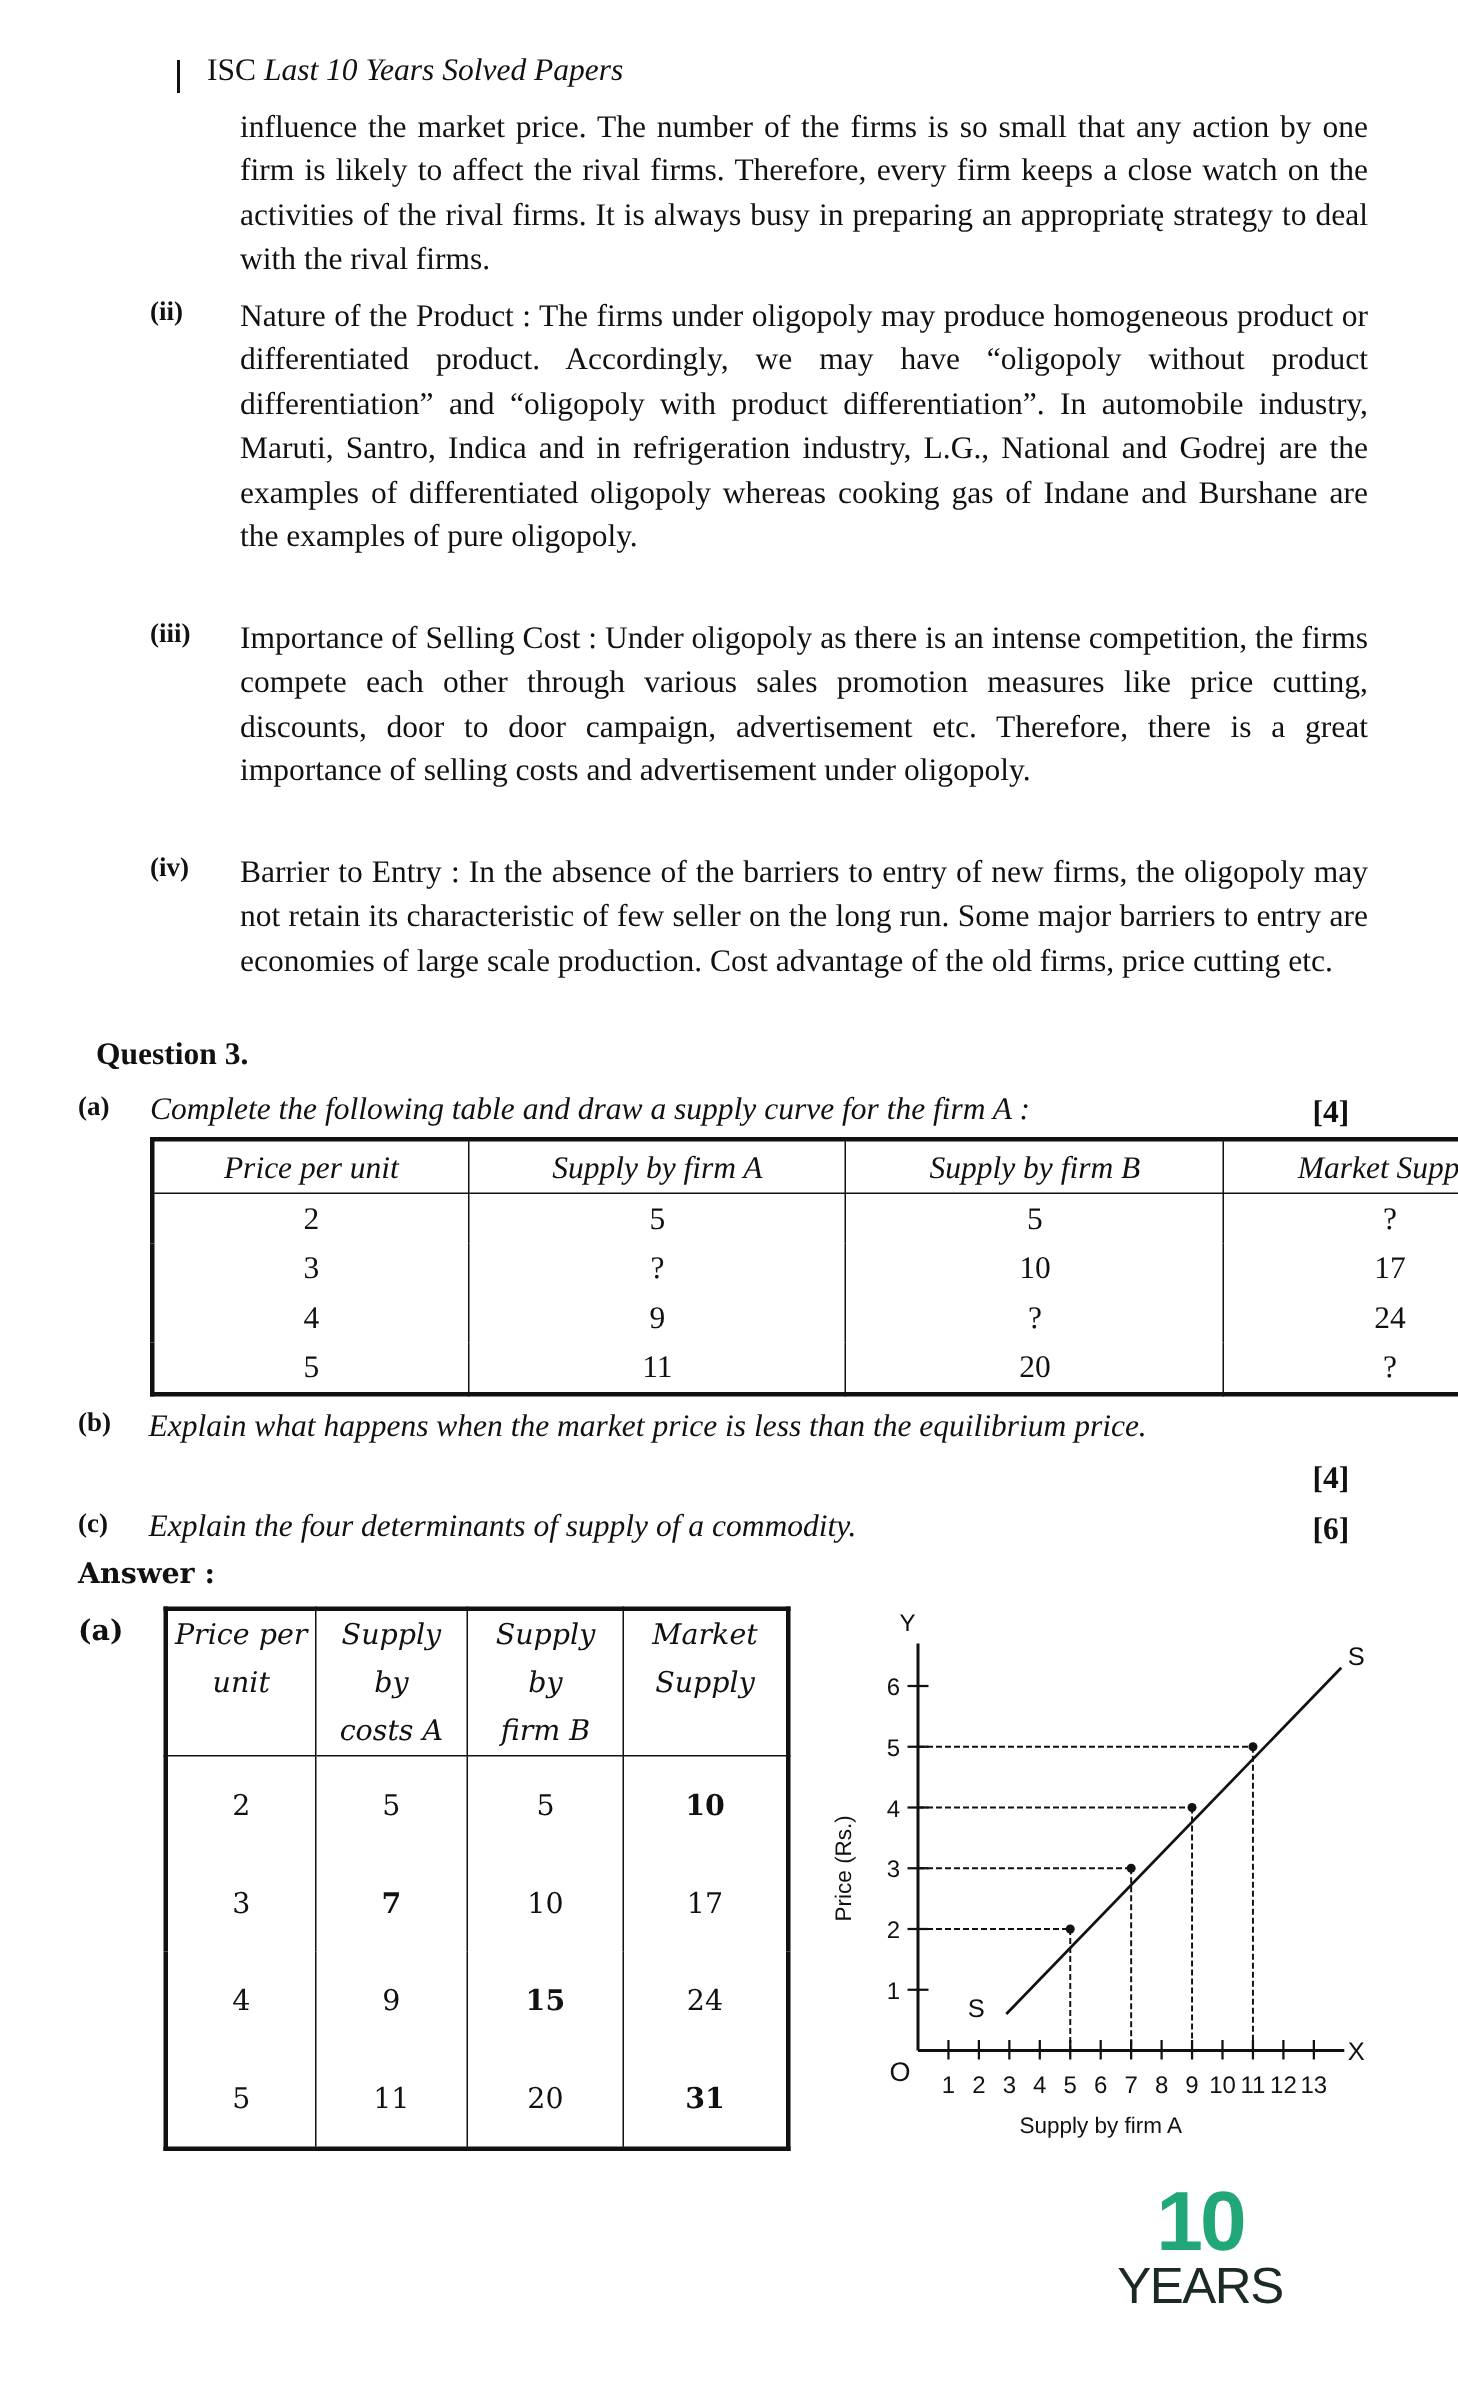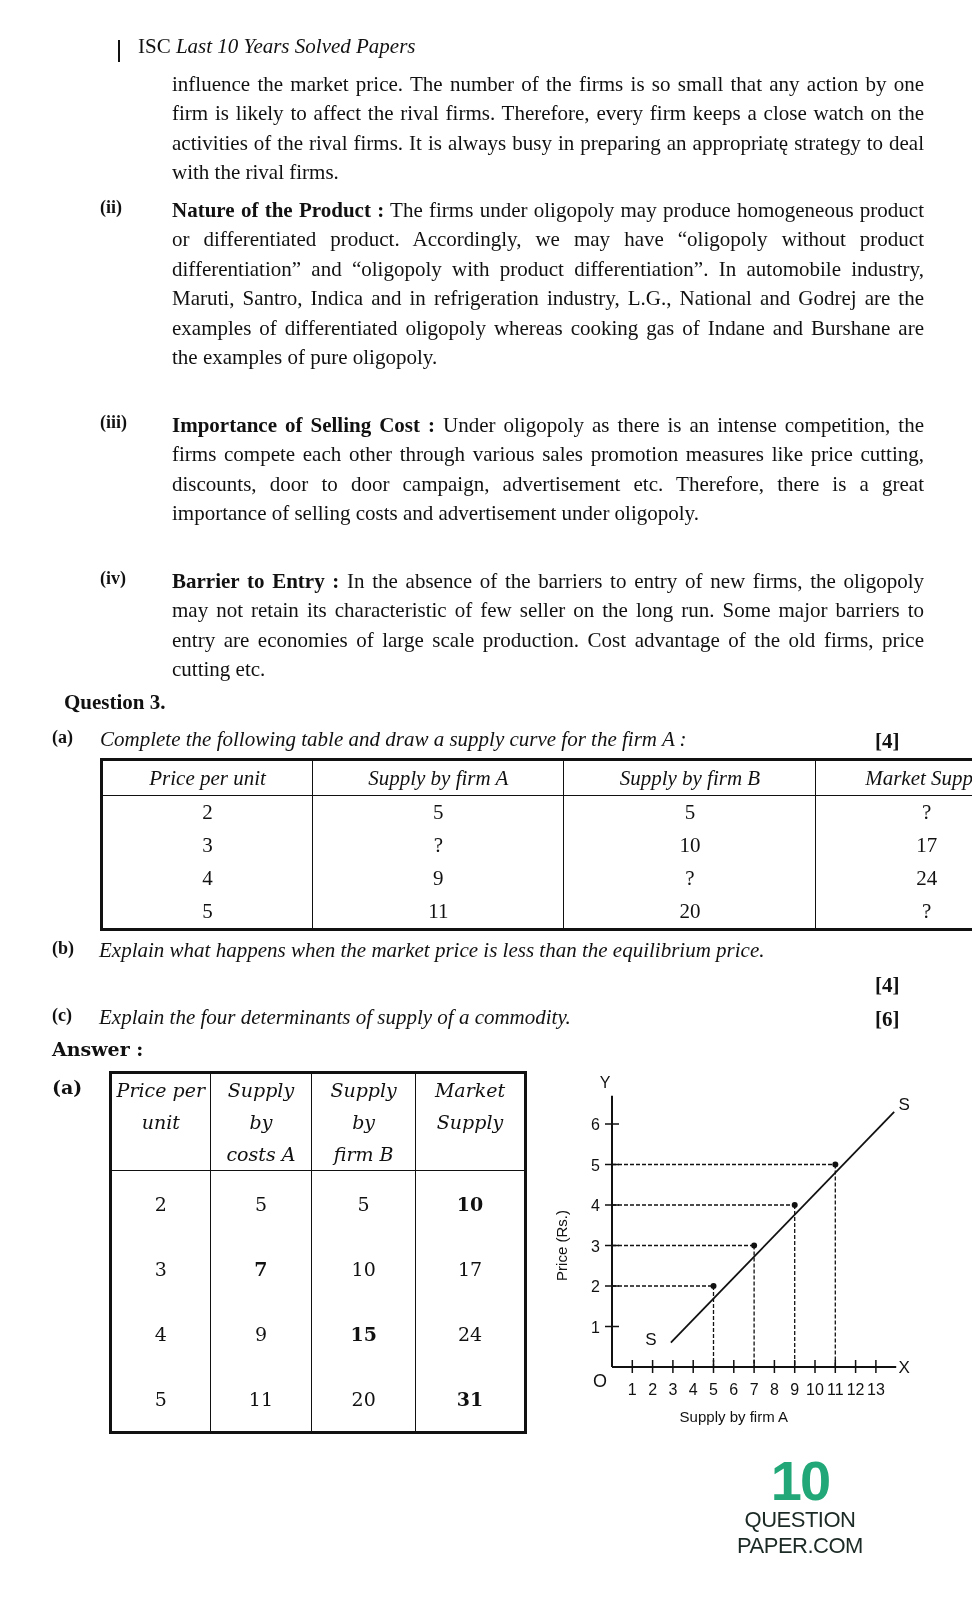--- a/index.html
+++ b/index.html
@@ -2,22 +2,22 @@
 <html><head>
 <meta charset="utf-8">
 <style>
   html, body { margin: 0; padding: 0; background: #ffffff; }
   body { width: 972px; height: 1600px; position: relative; overflow: hidden;
          font-family: "Liberation Serif", "DejaVu Serif", serif; color: #111; }
   .abs { position: absolute; }
   .hdr-bar { left: 118px; top: 40px; width: 2px; height: 22px; background: #111; }
   .hdr { left: 138px; top: 34px; font-size: 21px; }
   .hdr i { font-style: italic; }
-  .para { left: 160px; width: 752px; font-size: 21px; line-height: 29.4px; text-align: justify; margin-left: 12px; }
-  .para b { font-weight: bold; }
+  .para { left: 160px; width: 752px; font-size: 21px; line-height: 29.4px; text-align: justify; }
+  .para b { font-weight: normal; }
   .num { font-size: 18px; font-weight: bold; }
   .q-title { left: 64px; top: 690px; font-size: 21px; font-weight: bold; }
   .qline { font-size: 21px; }
   .qline i { font-style: italic; text-align: center; }
   .marks { font-size: 21px; font-weight: bold; }
   table.t1 { position: absolute; left: 100px; top: 758px; width: 940px; border-collapse: collapse;
              border: 3px solid #111; font-size: 21px; }
   table.t1 th { font-style: italic; font-weight: normal; border: 1.5px solid #111; height: 34px; padding: 0; }
   table.t1 td { text-align: center; border-left: 1.5px solid #111; border-right: 1.5px solid #111; height: 33px; padding: 0; }
   table.t2 { position: absolute; left: 109px; top: 1071px; width: 418px; border-collapse: collapse;
@@ -215,14 +215,14 @@
       <text x="60" y="317" font-size="18" text-anchor="middle">O</text>
       <text x="0" y="0" font-size="15" text-anchor="middle" transform="translate(27,175.5) rotate(-90)">Price (Rs.)</text>
       <text x="193.8" y="352" font-size="15" text-anchor="middle">Supply by firm A</text>
       <text x="110.87" y="274.7" font-size="17" text-anchor="middle">S</text>
       <text x="364.17" y="39.849999999999994" font-size="17" text-anchor="middle">S</text>
     </g>
 </svg>
 
 <div class="abs logo">
   <div class="ten" style="color: rgb(34, 168, 120);">10</div>
-  <div class="site" style="color: rgb(28, 42, 37);">QUESTION PAPER.COM</div>
+  <div class="years" style="color: rgb(28, 42, 37);">YEARS</div>
 </div>
 
 </body></html>

